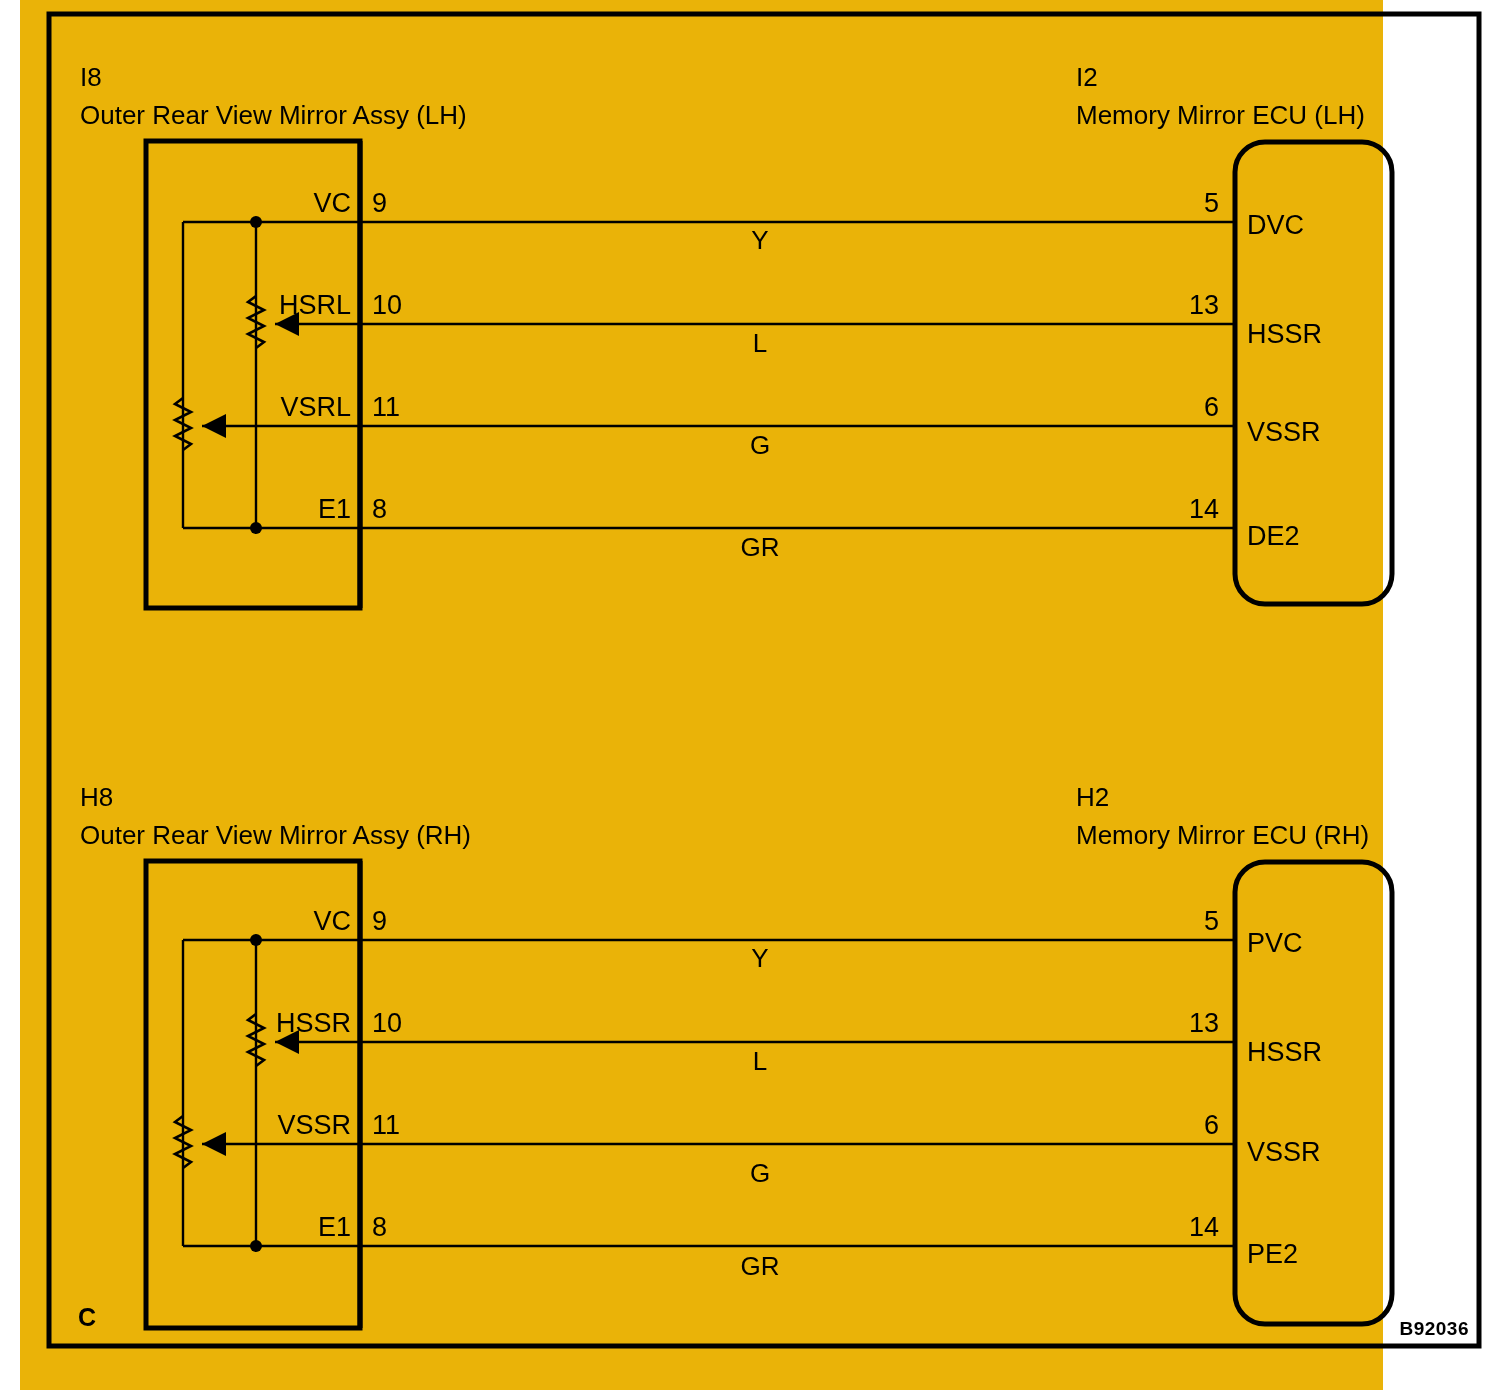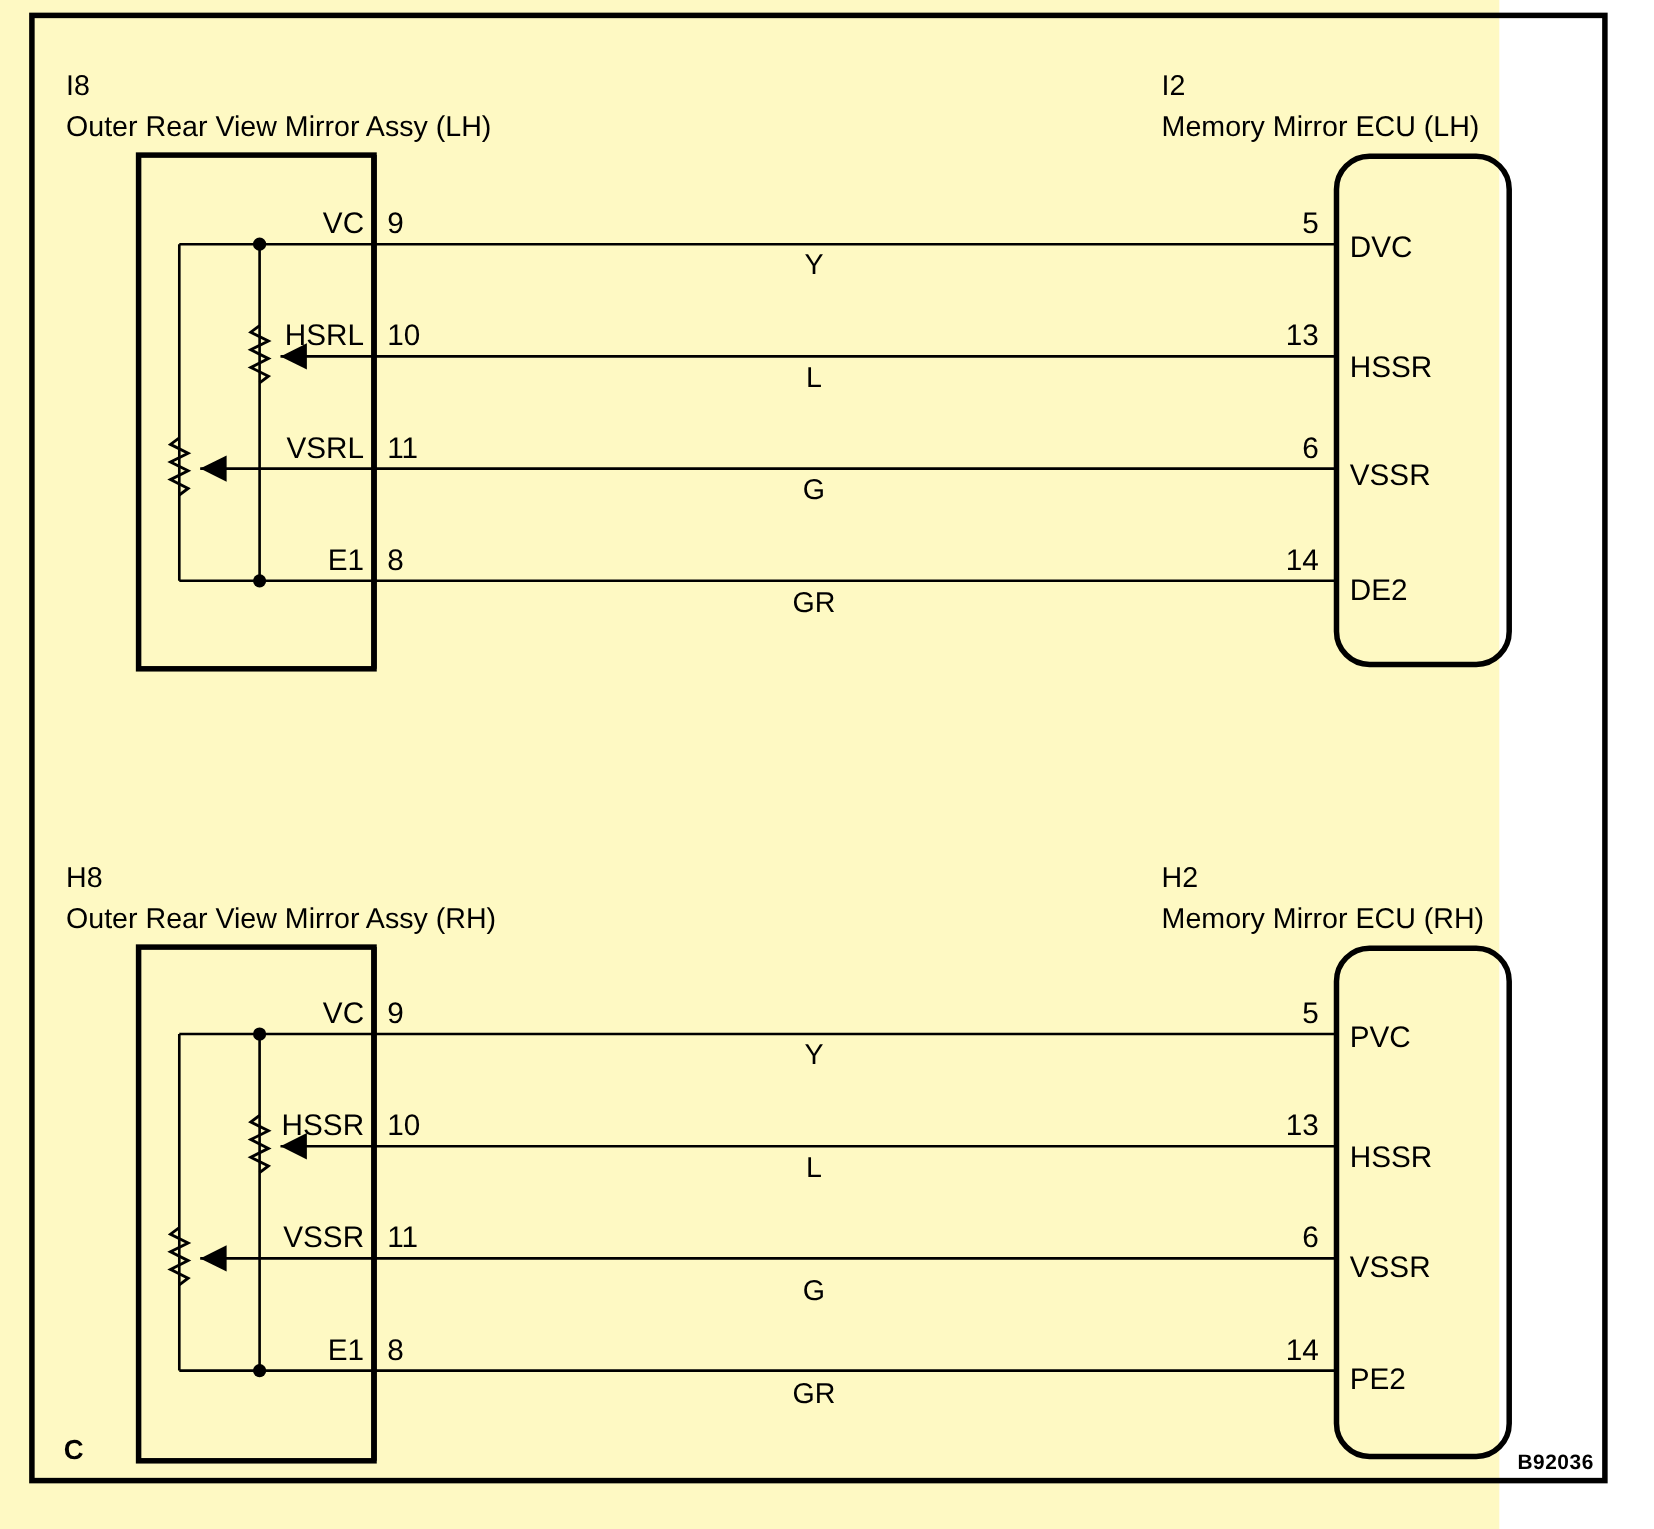--- a/index.html
+++ b/index.html
@@ -10,21 +10,22 @@
   body {
     width: 1504px;
     height: 1390px;
     font-family: "Liberation Sans", sans-serif;
     overflow: hidden;
   }
   #diagram-root {
     position: relative;
     width: 1363px;
     height: 1390px;
-    background: #fef9c3;
+    background: #eab308;
+    margin-left: 20px;
   }
   svg#wiring-svg {
     position: absolute;
     top: 0;
     left: 0;
     width: 1504px;
     height: 1390px;
     display: block;
   }
   .wire        { stroke: #000000; stroke-width: 2.4; fill: none; }

